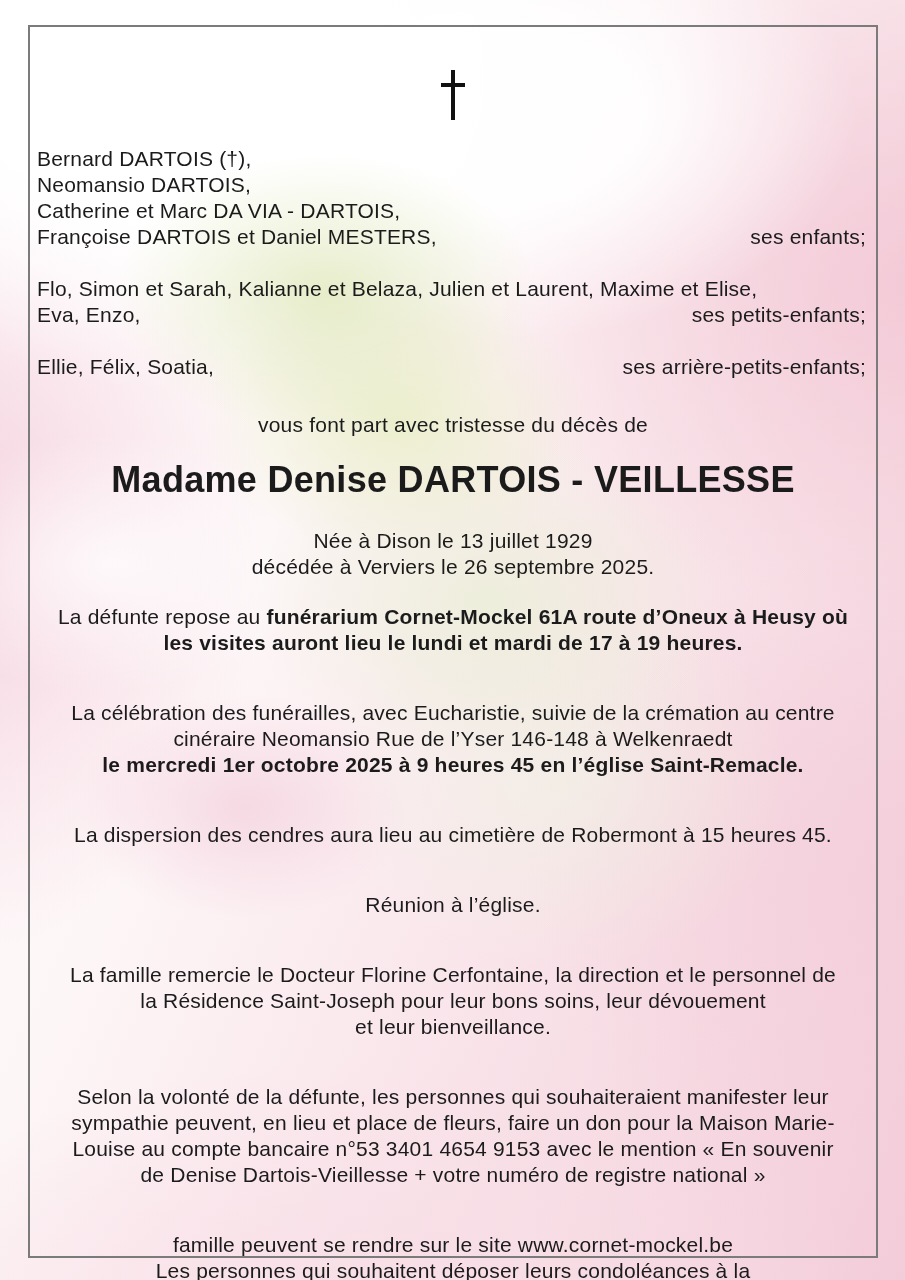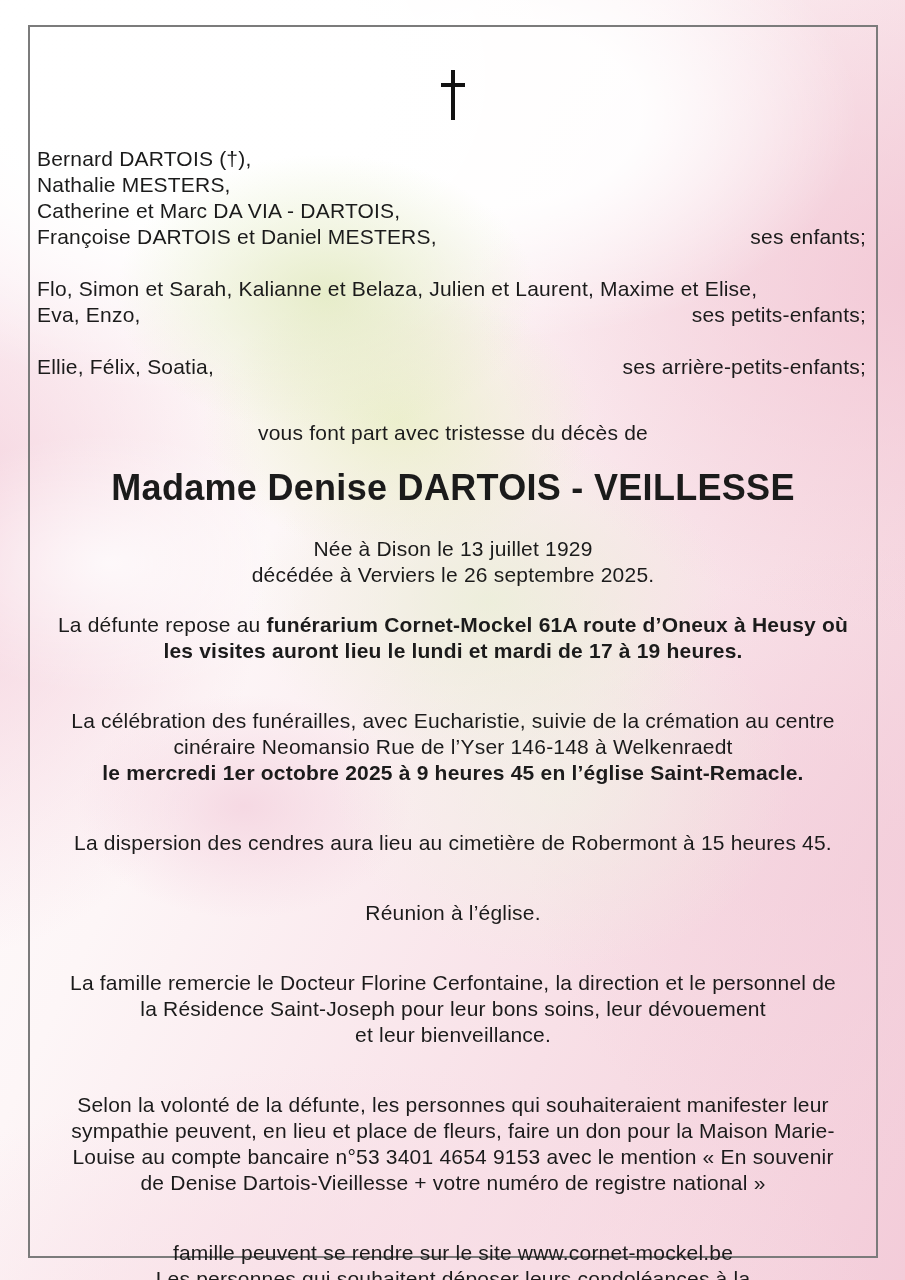--- a/index.html
+++ b/index.html
@@ -77,21 +77,21 @@
   .family { margin-top: 26px; }
   .family:first-child { margin-top: 15px; }
   .rel-row {
     display: flex;
     justify-content: space-between;
   }
   .centered {
     text-align: center;
     padding: 0 8px;
   }
-  .announce { margin-top: 40px; }
+  .announce { margin-top: 32px; }
   .title-line {
     margin-top: 22px;
     font-size: 36px;
     line-height: 40px;
     font-weight: bold;
     letter-spacing: 0.3px;
   }
   .dates { margin-top: 28px; text-align: center; }
   .para { margin-top: 44px; }
   .para-first { margin-top: 24px; }
@@ -112,21 +112,21 @@
 
     <div class="cross-wrap">
       <div class="cross-v"></div>
       <div class="cross-h"></div>
     </div>
 
     <div class="names">
 
       <div class="family">
         <div class="line">Bernard DARTOIS (†),</div>
-        <div class="line">Nathalie MESTERS,</div>
+        <div class="line">Neomansio DARTOIS,</div>
         <div class="line">Catherine et Marc DA VIA - DARTOIS,</div>
         <div class="line rel-row">
           <span>Françoise DARTOIS et Daniel MESTERS,</span>
           <span>ses enfants;</span>
         </div>
       </div>
 
       <div class="family">
         <div class="line">Flo, Simon et Sarah, Kalianne et Belaza, Julien et Laurent, Maxime et Elise,</div>
         <div class="line rel-row">

